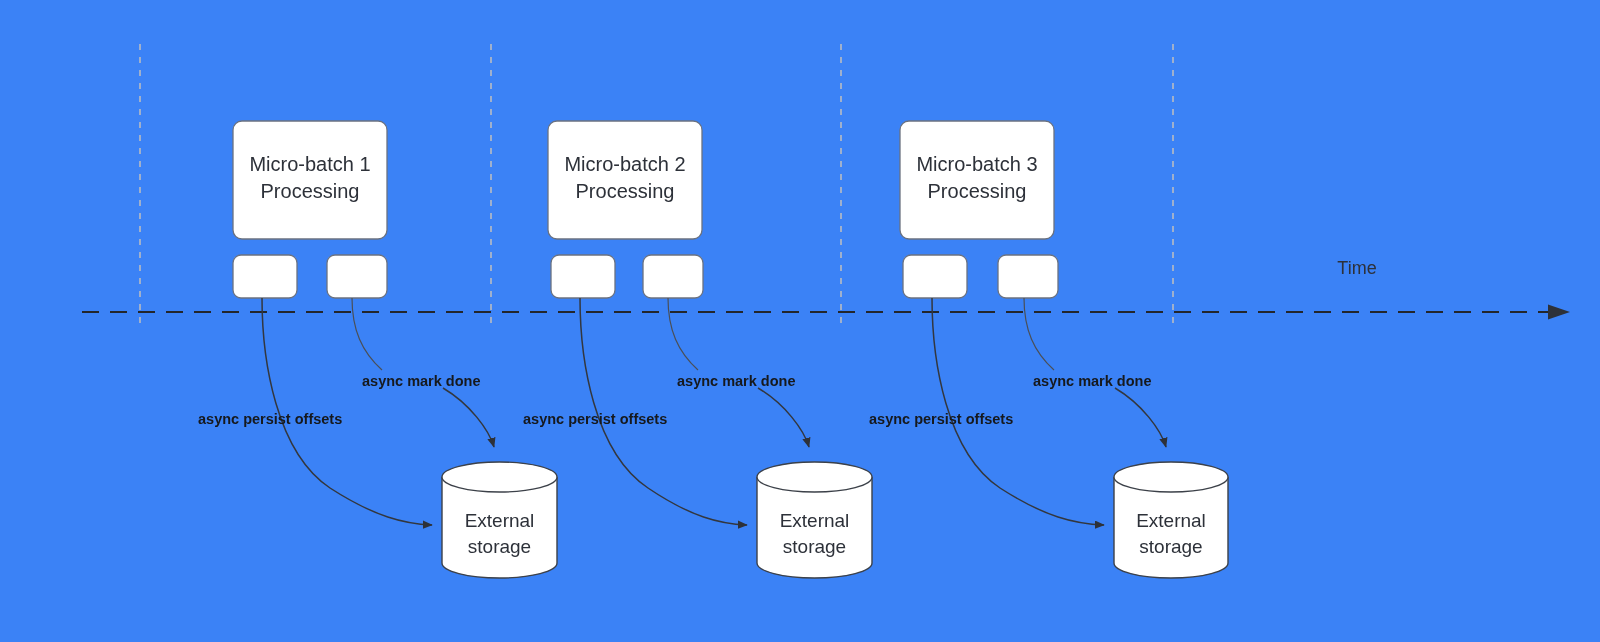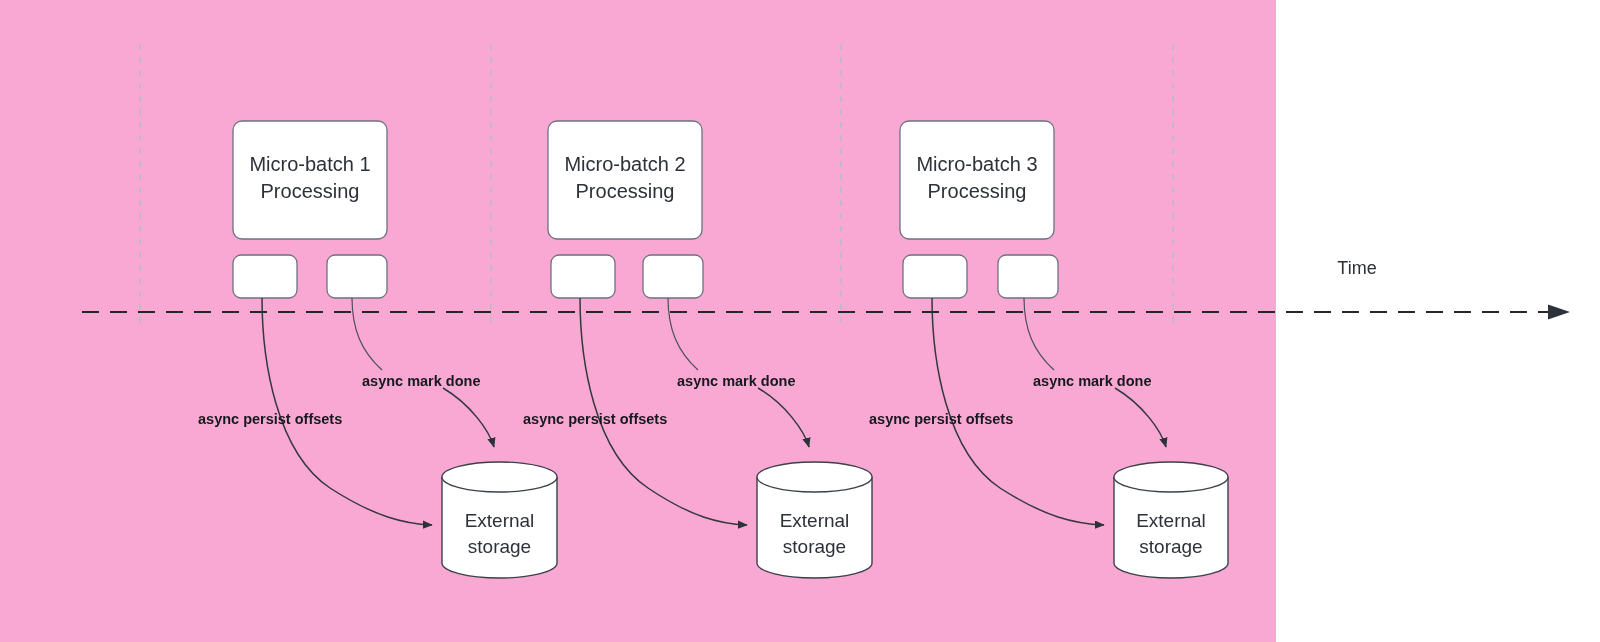--- a/index.html
+++ b/index.html
@@ -8,23 +8,23 @@
     background: #ffffff;
   }
   body {
     width: 1600px;
     height: 642px;
     font-family: "Liberation Sans", sans-serif;
     overflow: hidden;
   }
   #diagram-root {
     position: relative;
-    width: 1276px;
+    width: 1600px;
     height: 642px;
-    background: #f9a8d4;
+    background: #3b82f6;
     text-align: center;
   }
   svg.canvas {
     position: absolute;
     top: 0;
     left: 0;
     width: 1600px;
     height: 642px;
   }
   .proc-label {

